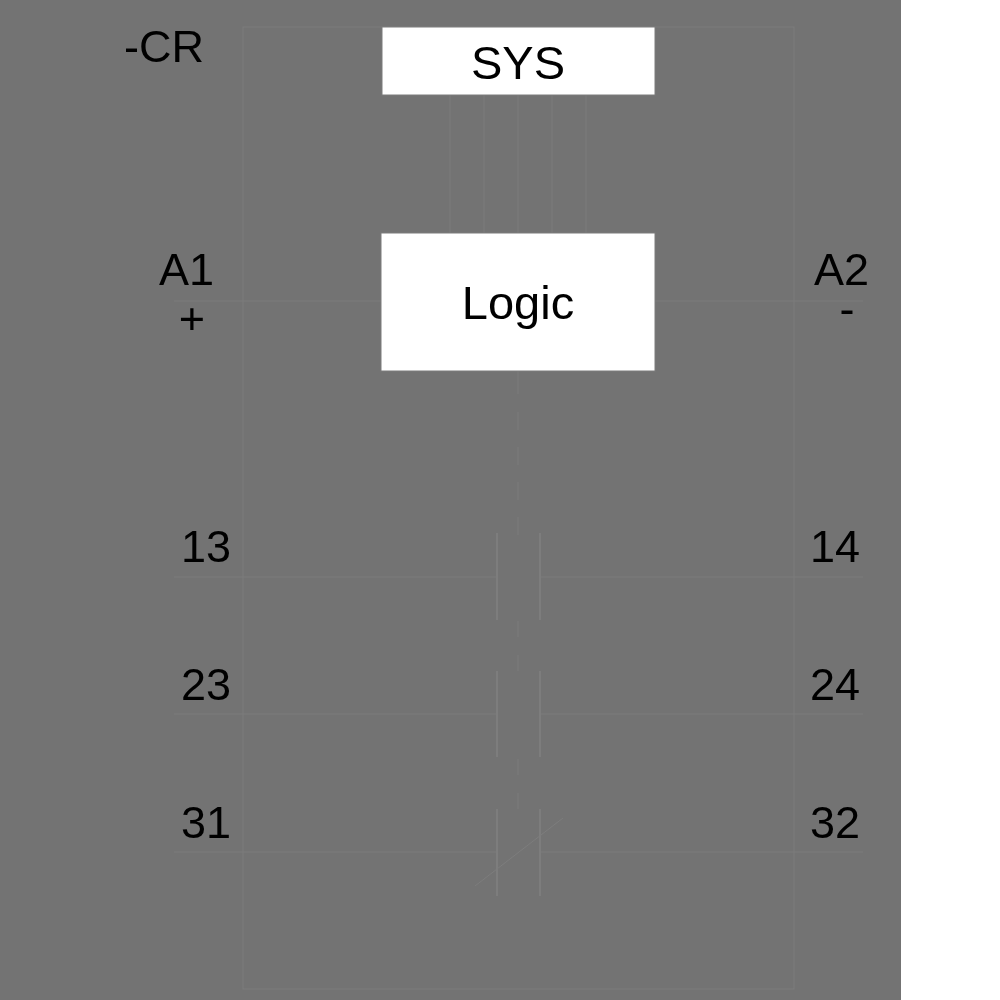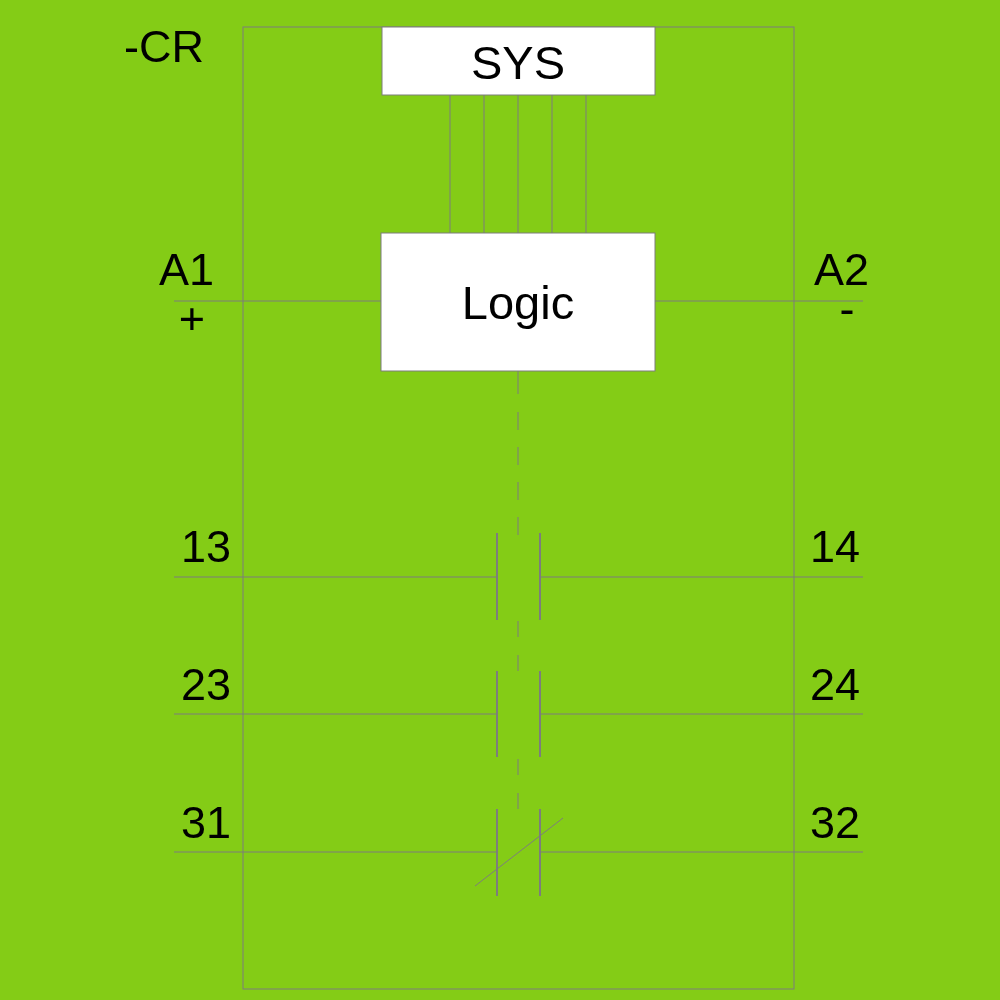--- a/index.html
+++ b/index.html
@@ -2,23 +2,23 @@
 <html><head>
 <meta charset="utf-8">
 <style>
   html, body {
     margin: 0;
     padding: 0;
     background: #ffffff;
   }
   .canvas {
     position: relative;
-    width: 1000px;
+    width: 901px;
     height: 1000px;
-    background: #84cc16;
+    background: #737373;
     font-family: "Liberation Sans", sans-serif;
     overflow: hidden;
   }
   svg {
     display: block;
   }
   svg .ln {
     stroke: #7d7d7d;
     stroke-width: 1;
     fill: none;

